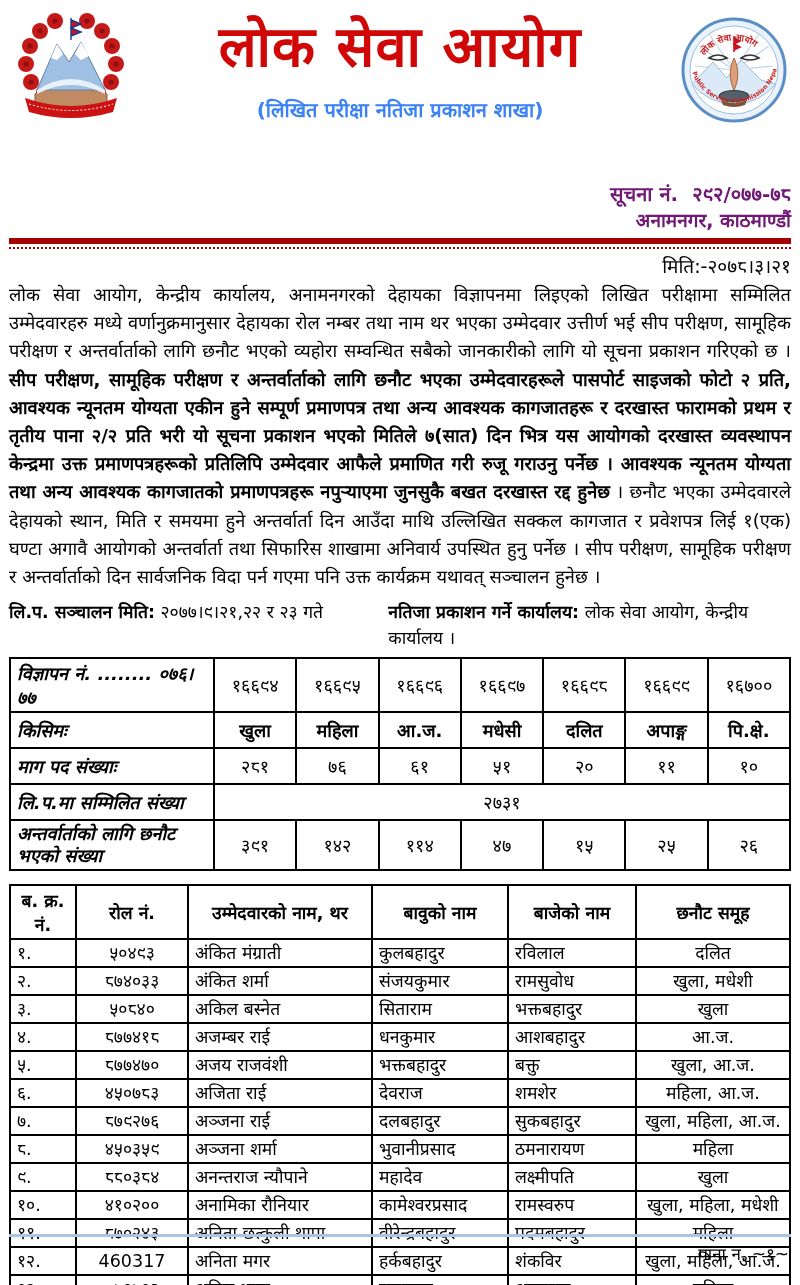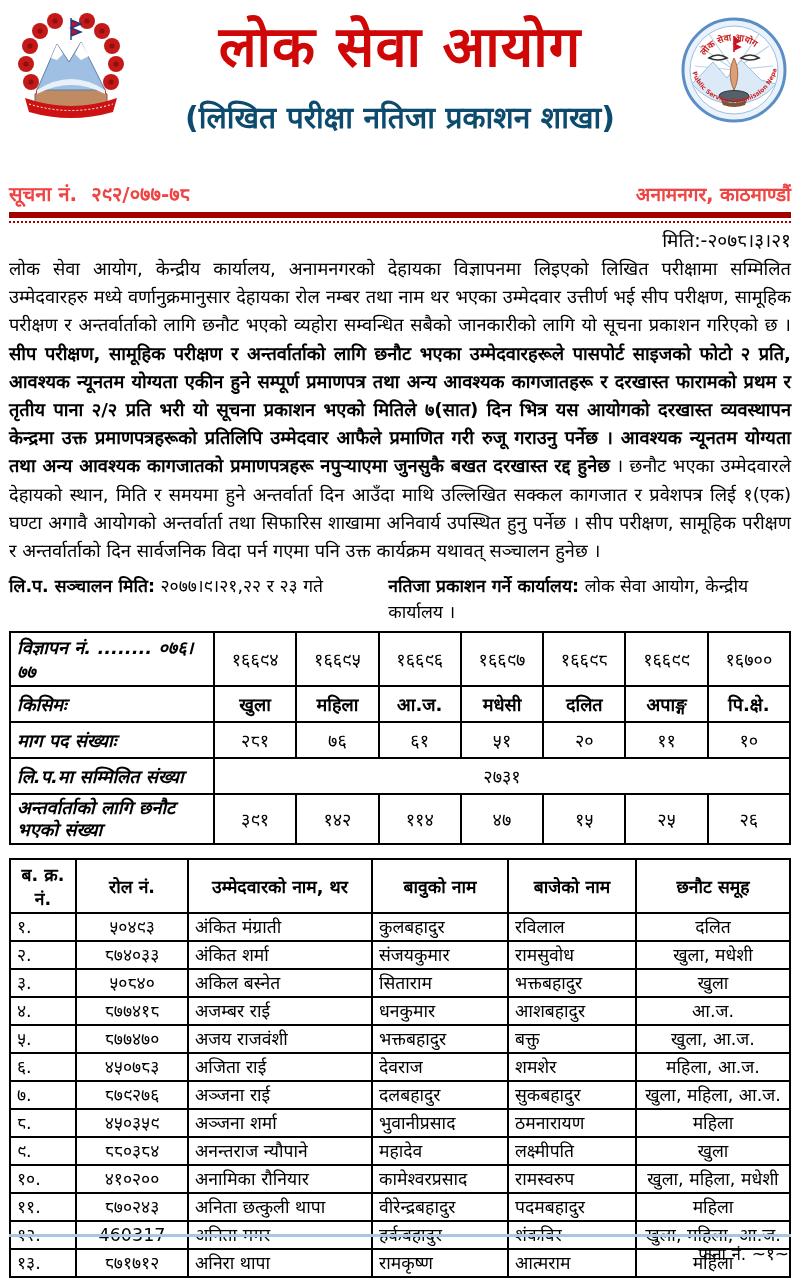--- a/index.html
+++ b/index.html
@@ -9,22 +9,22 @@
     color:#000;position:relative;box-sizing:border-box;
     overflow:hidden;
   }
   .page{padding:6px 9px 12px;position:relative;height:100%;box-sizing:border-box;}
 
   
   .header{position:relative;text-align:center;min-height:158px;}
   .emblem-left{position:absolute;left:6px;top:4px;width:112px;height:114px;}
   .logo-right{position:absolute;right:2px;top:0;width:110px;height:128px;}
   .title{color:#d00707;font-size:56px;font-weight:bold;line-height:1.1;padding-top:10px;letter-spacing:1px;}
-  .subtitle{color:#0c4a6e;font-size:30px;font-weight:bold;margin-top:18px;}
-  .notice-row{display:flex;justify-content:space-between;align-items:flex-end;margin-top:16px;color:#ef4444;}
+  .subtitle{color:#3b82f6;font-size:20px;font-weight:bold;margin-top:18px;}
+  .notice-row{display:flex;justify-content:space-between;align-items:flex-end;margin-top:16px;color:#701a75;flex-direction:column;}
   .notice-left{font-size:20px;font-weight:bold;}
   .notice-left .num{margin-left:14px;}
   .notice-right{font-size:19px;font-weight:bold;}
   .rule-red{margin-top:5px;border-top:6px solid #a40000;border-bottom:2px dotted #a40000;height:3px;}
 
   
   .date-line{text-align:right;font-size:19px;margin-top:4px;}
   .body-para{font-size:18.2px;line-height:28.2px;text-align:justify;margin-top:2px;}
   .body-para .b{font-weight:bold;}
 

